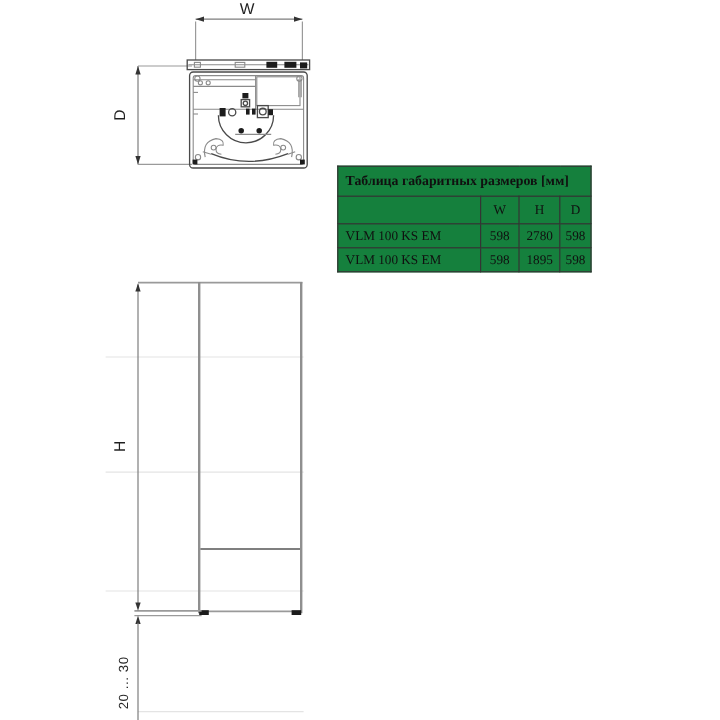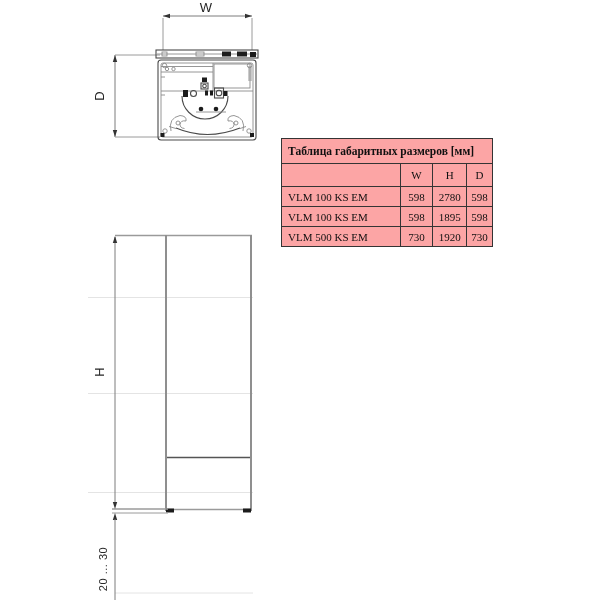--- a/index.html
+++ b/index.html
@@ -13,21 +13,21 @@
   .arrow{fill:#333;stroke:none;}
   .unit{stroke:#4a4a4a;stroke-width:1.1;fill:none;}
   .unit-light{stroke:#8a8a8a;stroke-width:0.9;fill:none;}
   .blackfill{fill:#1c1c1c;stroke:none;}
   .faint{stroke:#e4e4e4;stroke-width:1;fill:none;}
   .fv-edge{stroke:#8f8f8f;stroke-width:2;fill:none;}
   .fv-line{stroke:#9a9a9a;stroke-width:1.4;fill:none;}
   .fv-seam{stroke:#555;stroke-width:1.4;fill:none;}
 
   .dim-table{position:absolute;left:281px;top:138px;width:212px;border-collapse:collapse;
-             background:#fca5a5;font-family:"Liberation Serif",serif;font-size:11px;color:#101010;}
+             background:#15803d;font-family:"Liberation Serif",serif;font-size:11px;color:#101010;}
   .dim-table td{border:1px solid #343434;padding:0;}
   .dim-table .title-cell{font-weight:bold;font-size:11.5px;height:24px;padding:0 6px;}
   .dim-table .colhead{text-align:center;height:22px;font-size:11px;}
   .dim-table .model-cell{height:19px;padding:0 6px;white-space:nowrap;}
   .dim-table .num-cell{text-align:center;height:19px;margin-left:39px;}
 </style>
 </head>
 <body>
 
 <div id="stage">
@@ -176,22 +176,16 @@
         <td class="num-cell">598</td>
         <td class="num-cell">2780</td>
         <td class="num-cell">598</td>
       </tr>
       <tr>
         <td class="model-cell">VLM 100 KS EM</td>
         <td class="num-cell">598</td>
         <td class="num-cell">1895</td>
         <td class="num-cell">598</td>
       </tr>
-      <tr>
-        <td class="model-cell">VLM 500 KS EM</td>
-        <td class="num-cell">730</td>
-        <td class="num-cell">1920</td>
-        <td class="num-cell">730</td>
-      </tr>
     </tbody>
   </table>
 
 </div>
 
 </body></html>

